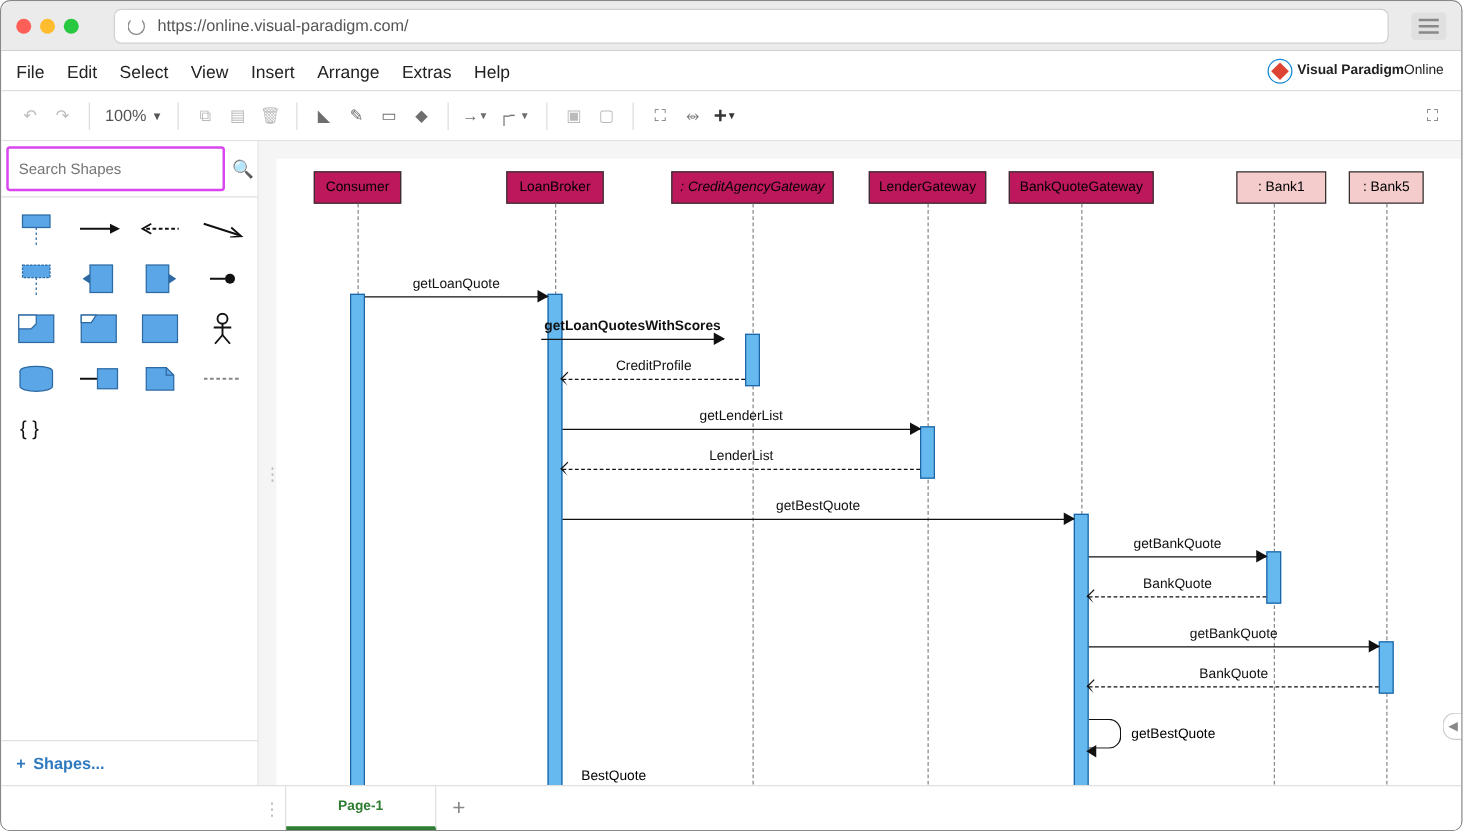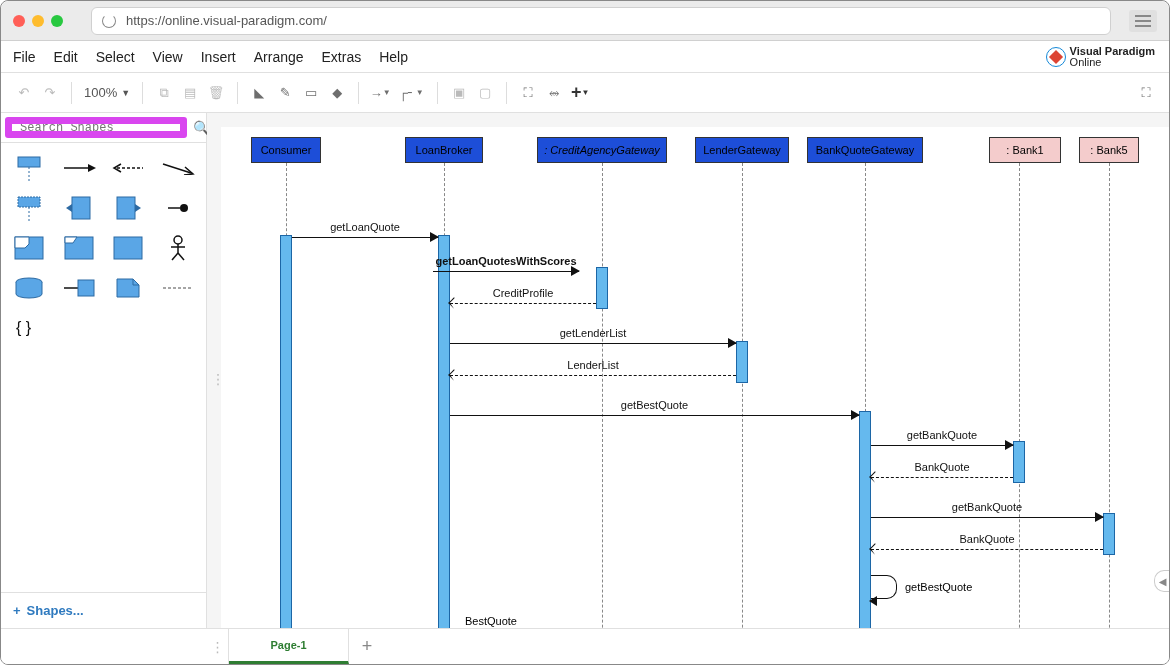--- a/index.html
+++ b/index.html
@@ -11,48 +11,48 @@
 .tl-red { background: #ff5f57; } .tl-yellow { background: #febc2e; } .tl-green { background: #28c840; }
 .urlbar { flex: 1; background: #fff; border-radius: 6px; height: 28px; display: flex; align-items: center; padding: 0 10px; color: #555; font-size: 13px; gap: 10px; border: 1px solid #d0d0d0; margin-left: 20px; margin-right: 10px; }
 .refresh-icon { width: 14px; height: 14px; border: 1.5px solid #888; border-top-color: transparent; border-radius: 50%; position: relative; }
 .hamburger { width: 28px; height: 22px; display: flex; flex-direction: column; justify-content: center; gap: 3px; padding: 0 6px; background: #e0e0e0; border-radius: 3px; }
 .hamburger span { height: 2px; background: #888; }
 
 .menubar { height: 32px; background: #fff; display: flex; align-items: center; padding: 0 12px; gap: 18px; font-size: 14px; color: #222; border-bottom: 1px solid #e0e0e0; position: relative; }
 .menubar .logo { position: absolute; right: 14px; display: flex; align-items: center; gap: 4px; font-size: 11px; }
 .logo-badge { width: 20px; height: 20px; background: #fff; border: 1.5px solid #1488d8; border-radius: 50%; display: flex; align-items: center; justify-content: center; }
 .logo-diamond { width: 10px; height: 10px; background: #d43; transform: rotate(45deg); }
-.logo-text { display: flex; flex-direction: column; line-height: 1; }
+.logo-text { display: flex; flex-direction: row; line-height: 1; }
 .logo-text b { font-weight: 600; }
 
 .toolbar { height: 40px; background: #fff; display: flex; align-items: center; padding: 0 14px; gap: 8px; border-bottom: 1px solid #e0e0e0; font-size: 13px; color: #555; }
 .toolbar .sep { width: 1px; height: 22px; background: #ddd; margin: 0 4px; }
 .toolbar .zoom { display: flex; align-items: center; gap: 4px; }
 .tool-ico { width: 18px; height: 18px; display: inline-flex; align-items: center; justify-content: center; opacity: 0.85; }
 .expand-icon { position: absolute; right: 14px; }
 
 .main { display: flex; height: calc(100% - 112px - 36px); }
 
 .sidebar { width: 206px; min-width: 206px; background: #fff; border-right: 1px solid #e0e0e0; display: flex; flex-direction: column; }
 .search-row { display: flex; align-items: center; border-bottom: 1px solid #e0e0e0; padding: 4px 6px 4px 4px; }
-.search-input { flex: 1; border: 7px solid #d946ef; border-radius: 3px; height: 21px; padding: 0 8px; font-size: 12px; outline: none; font-family: Liberation Mono, monospace; }
+.search-input { flex: 1; border: 2px solid #d946ef; border-radius: 3px; height: 36px; padding: 0 8px; font-size: 12px; outline: none; }
 .search-ico { margin: 0 6px; color: #888; font-size: 14px; }
 .vdots { color: #888; font-size: 14px; }
 .palette-sec { padding: 8px 10px; font-size: 13px; color: #333; display: flex; align-items: center; gap: 6px; border-bottom: 1px solid #efefef; }
 .palette-sec::before { content: "\25BC"; font-size: 8px; color: #888; }
 .palette-grid { padding: 8px 6px; display: grid; grid-template-columns: repeat(4, 1fr); gap: 6px; }
 .palette-cell { height: 34px; display: flex; align-items: center; justify-content: center; }
 .palette-cell svg { display: block; }
 .shapes-btn { margin-top: auto; border-top: 1px solid #e0e0e0; height: 36px; display: flex; align-items: center; padding: 0 12px; color: #2f7abf; font-size: 13px; font-weight: 600; gap: 6px; }
 
 .canvas-wrap { flex: 1; position: relative; overflow: hidden; background: #f5f5f5; }
 .canvas-grip { position: absolute; left: 4px; top: 50%; font-size: 14px; color: #bbb; }
 .canvas { position: absolute; left: 14px; top: 14px; right: 0; bottom: 0; background: #fff; overflow: hidden; }
 
-.lifeline-head { position: absolute; top: 10px; width: 90px; height: 26px; background: #1d4ed8; border: 1px solid #333; text-align: center; font-size: 11px; line-height: 24px; }
+.lifeline-head { position: absolute; top: 10px; width: 90px; height: 26px; background: #be185d; border: 1px solid #333; text-align: center; font-size: 11px; line-height: 24px; }
 .lifeline-head.bank { background: #f4cccc; }
 .lifeline-dash { position: absolute; top: 36px; width: 0; border-left: 1.5px dashed #888; height: 560px; }
 .activation { position: absolute; width: 12px; background: #65b9ee; border: 1px solid #1c66a6; }
 
 .msg { position: absolute; height: 14px; }
 .msg .line { position: absolute; top: 12px; left: 0; right: 0; height: 0; border-top: 1.5px solid #111; }
 .msg.dash .line { border-top-style: dashed; }
 .msg .arrow-r { position: absolute; right: -1px; top: 7px; width: 0; height: 0; border-top: 5px solid transparent; border-bottom: 5px solid transparent; border-left: 9px solid #111; }
 .msg .arrow-l { position: absolute; left: -1px; top: 7px; width: 0; height: 0; border-top: 5px solid transparent; border-bottom: 5px solid transparent; border-right: 9px solid #111; }
 .msg.dash .arrow-l { border-right: none; width: 8px; height: 8px; border-top: 1.5px solid #111; border-left: 1.5px solid #111; transform: rotate(-45deg); left: 0; top: 8px; }

